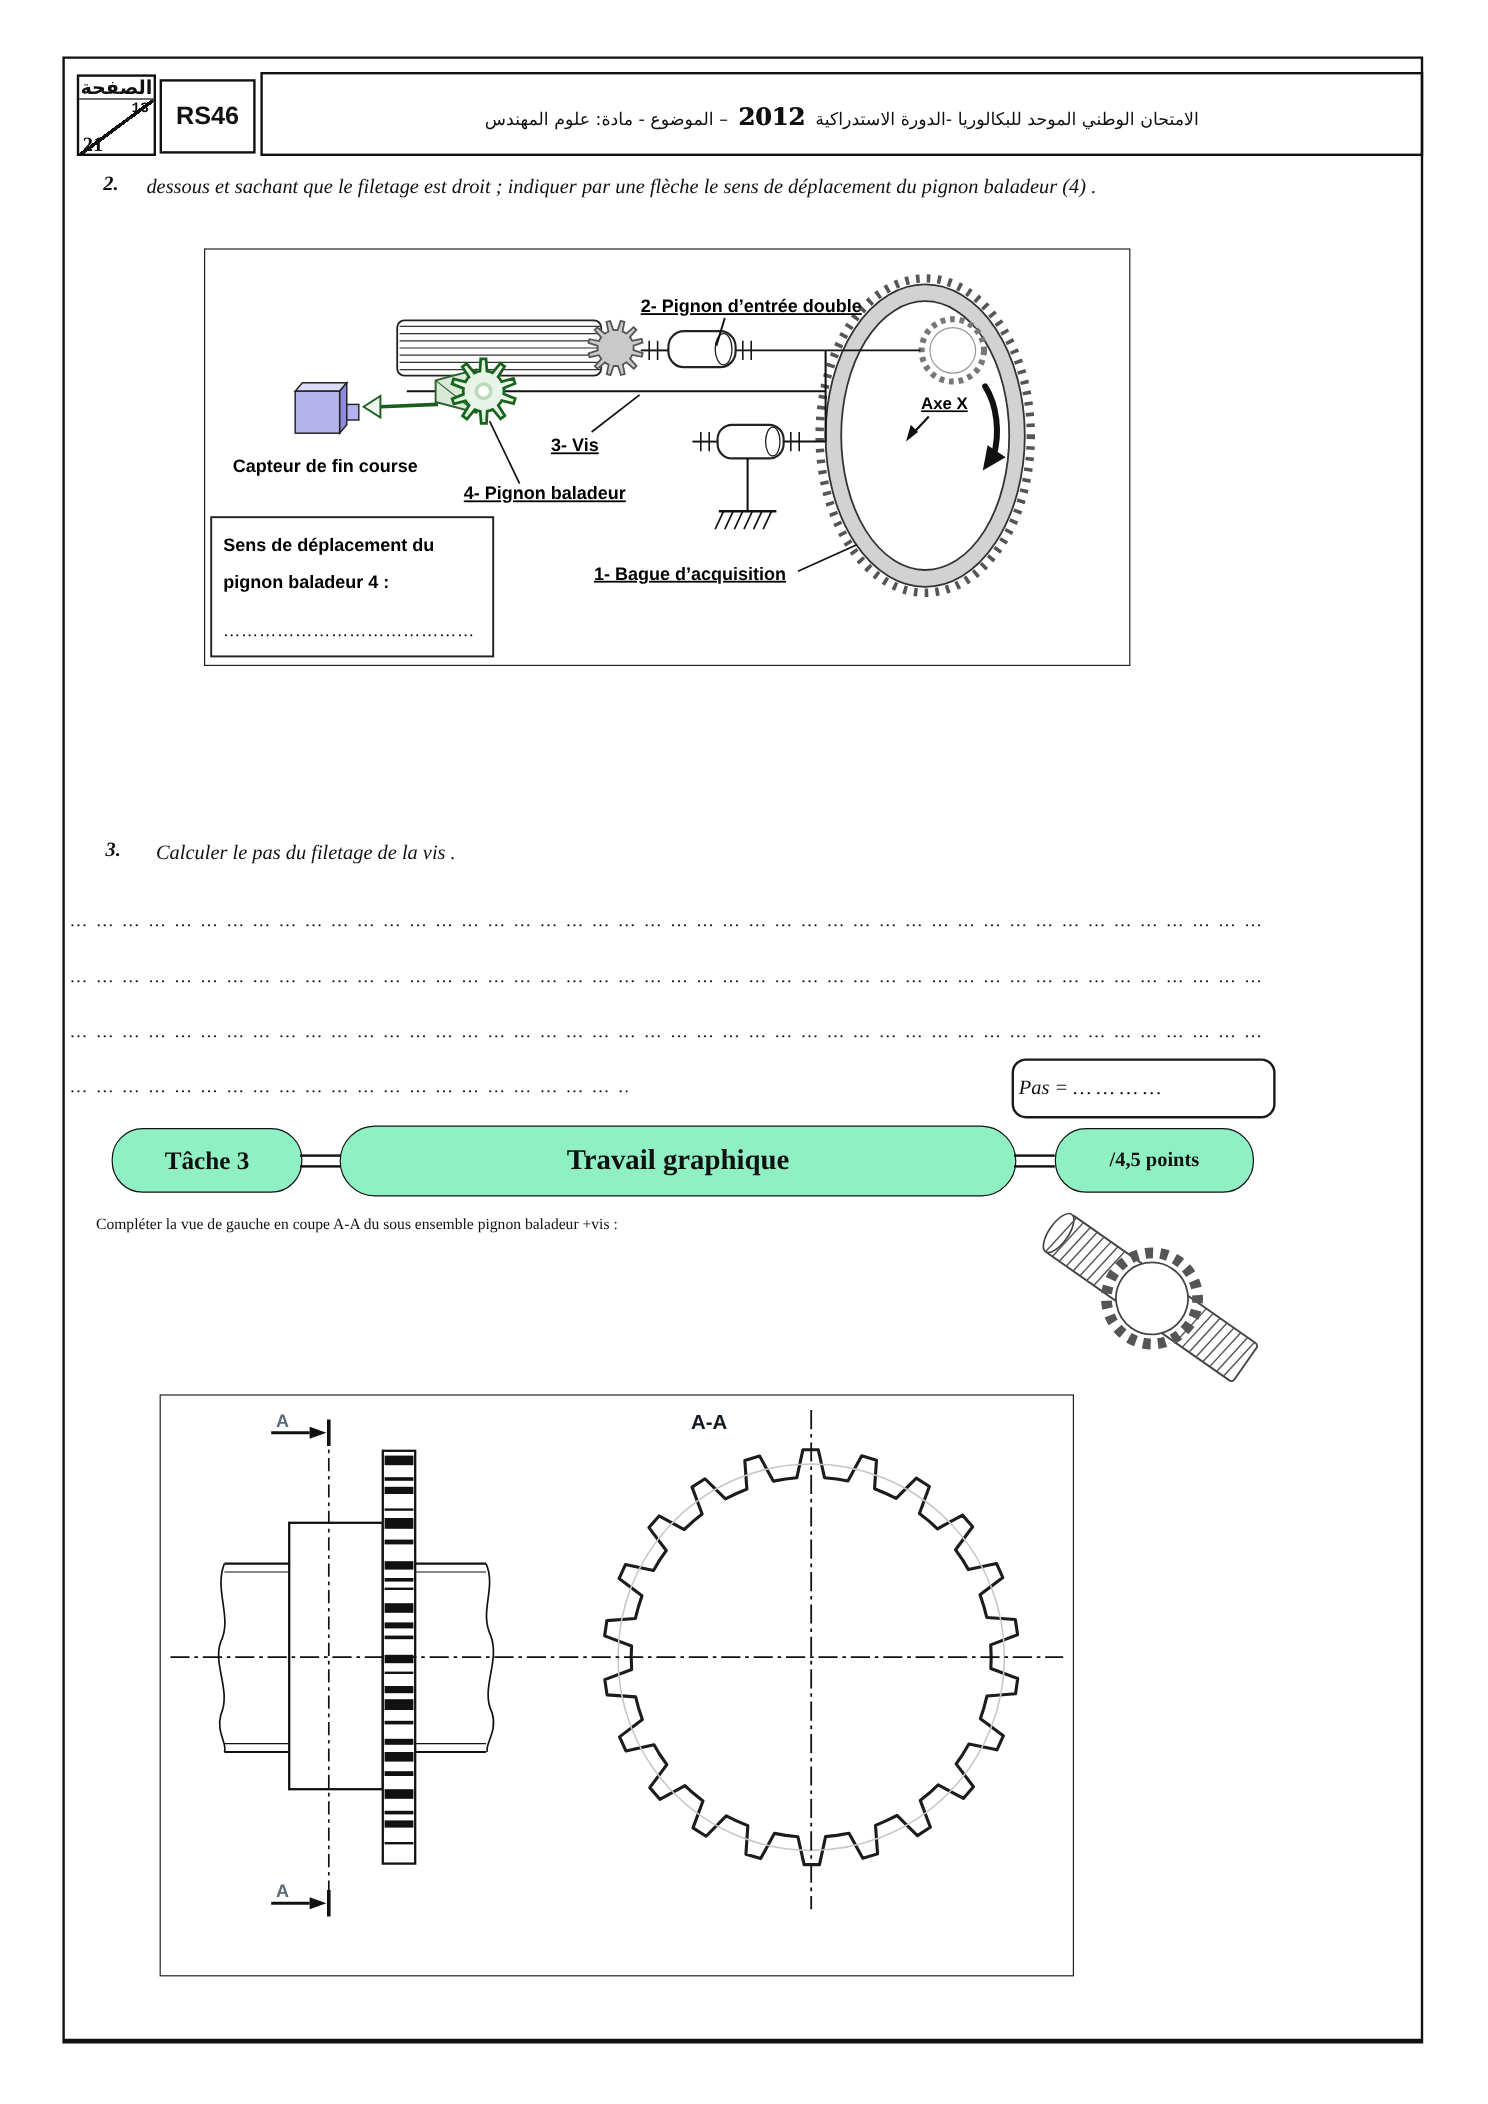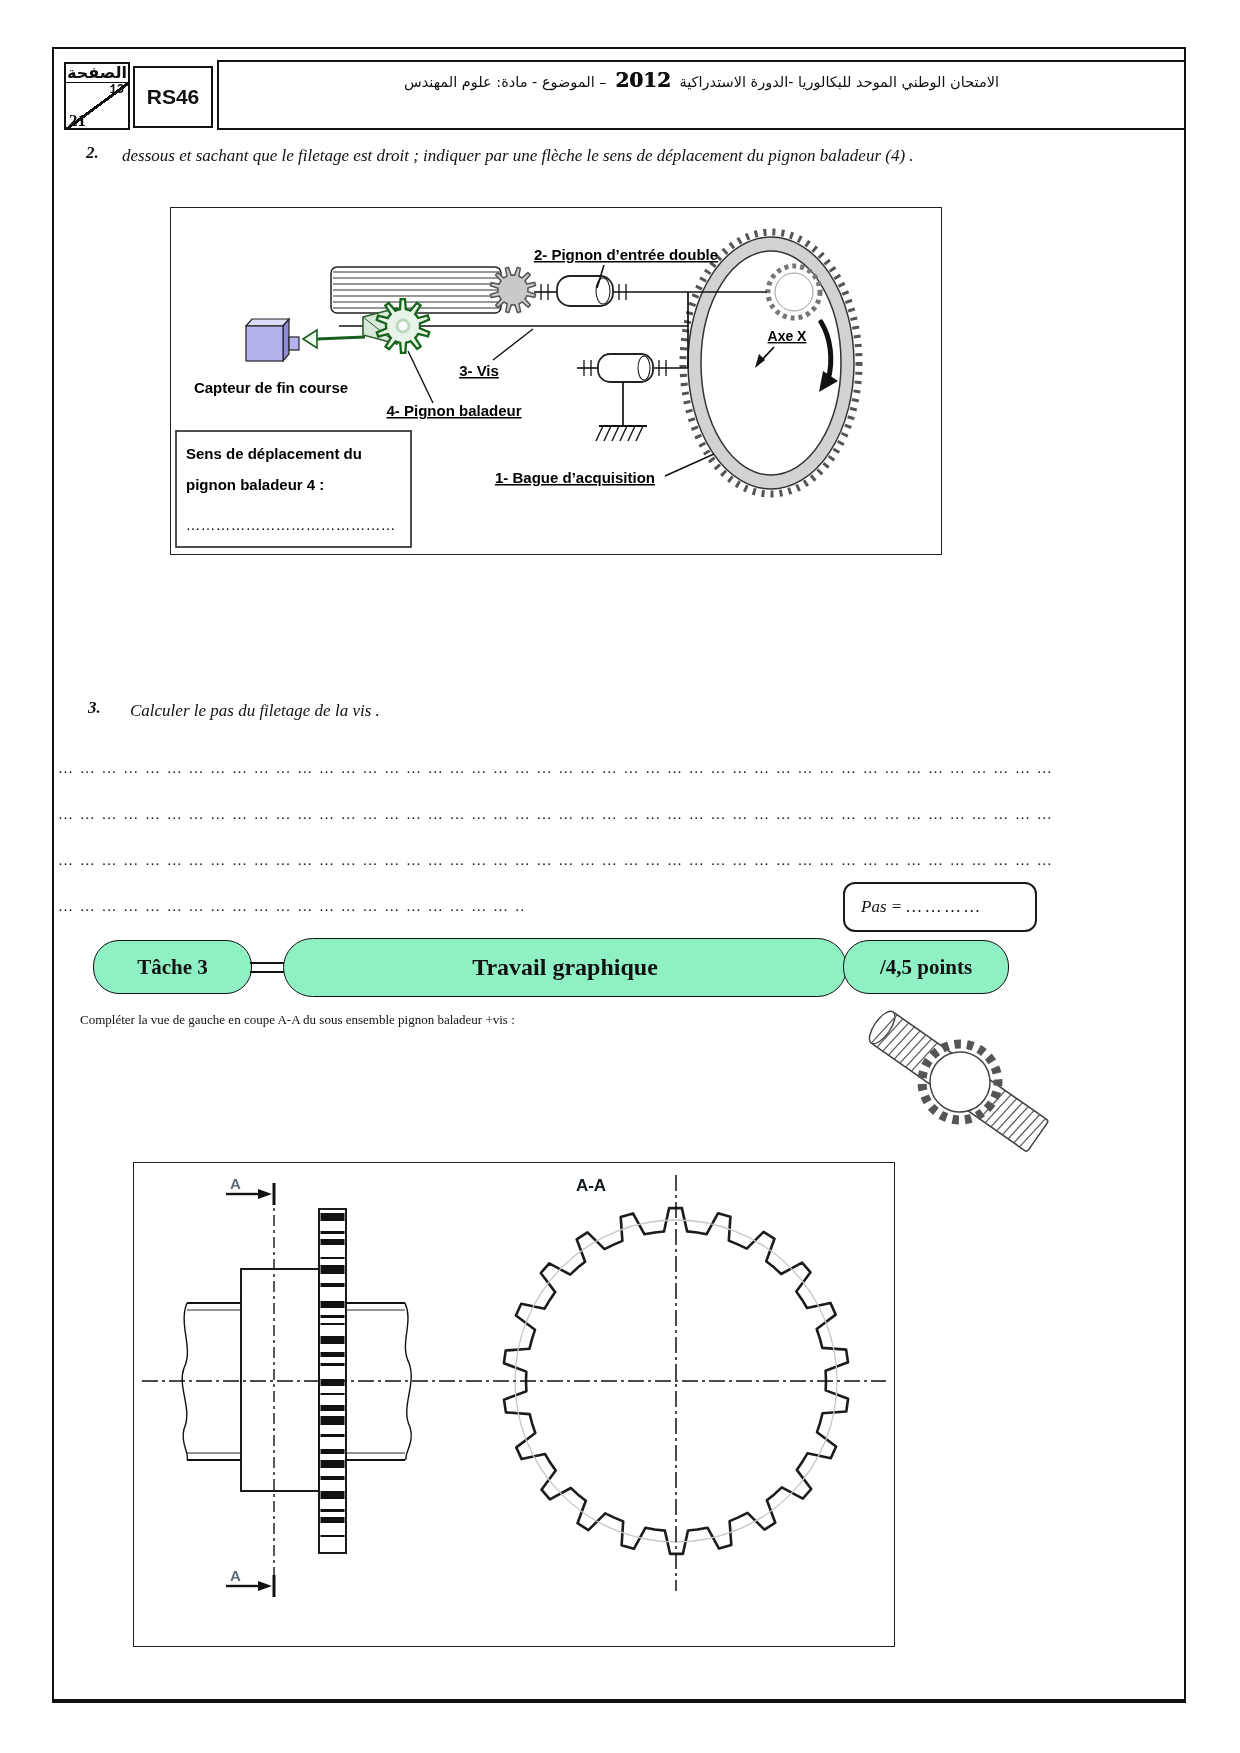--- a/index.html
+++ b/index.html
@@ -11,42 +11,42 @@
   .pagebox{left:64px;top:62px;width:62px;height:64px;border:2px solid #111;font-family:"DejaVu Sans",sans-serif}
   .pagebox .lbl{display:block;text-align:center;font-size:16px;font-weight:bold;border-bottom:1.5px solid #111;line-height:18px}
   .pagebox .nums{position:relative;height:46px;
      background:linear-gradient(to bottom right,transparent 48.5%,#111 48.5%,#111 52.5%,transparent 52.5%)}
   .pagebox .n1{position:absolute;right:4px;top:0;font-weight:bold;font-size:12px;font-family:Liberation Mono, monospace}
   .pagebox .n2{position:absolute;left:3px;bottom:-2px;font-weight:bold;font-size:17px;font-family:"Liberation Serif",serif}
   .rsbox{left:133px;top:66px;width:76px;height:58px;border:2.5px solid #111;display:flex;align-items:center;justify-content:center;
          font-family:"Liberation Sans",sans-serif;font-weight:bold;font-size:21px}
   .hdrbox{left:217px;top:60px;width:965px;height:66px;border:2px solid #111;text-align:center}
   .ar{font-family:"DejaVu Sans",sans-serif;direction:rtl}
-  .hline1{font-size:14.5px;margin-top:6px}
+  .hline1{font-size:14.5px;margin-top:23px}
   .hyear{font-family:"DejaVu Serif",serif;font-weight:bold;font-size:20px;letter-spacing:1px;text-shadow:.6px 0 #000;padding:0 4px}
   .hline2{font-size:17px;font-weight:bold;margin-top:2px}
   
   .q{font-style:italic;font-size:17px;line-height:26px}
   .qnum{font-weight:bold;font-style:italic;font-size:17px}
   .dots{white-space:nowrap;overflow:hidden;font-size:15px;letter-spacing:1.5px;color:#111}
   
   .diagbox{left:170px;top:207px;width:770px;height:346px;border:1.6px solid #222;background:#fff}
   .drawbox{left:133px;top:1162px;width:760px;height:483px;border:1.6px solid #222;background:#fff}
   svg{display:block}
   svg text{font-family:"Liberation Sans",sans-serif}
   .dlabel{font-weight:bold;font-size:15px;text-decoration:underline}
   .dlabel2{font-weight:bold;font-size:15px}
   .sens{font-weight:600;font-size:15px}
   .axetxt{font-weight:bold;font-size:14px;text-decoration:underline}
   .aa{font-weight:bold;font-size:17px;fill:#101820}
   .amark{font-weight:bold;font-size:15px;fill:#5b6b7a}
   .sensdots{font-family:"Liberation Serif",serif;font-size:14px;letter-spacing:1px}
   
-  .pasbox{left:843px;top:882px;width:194px;height:50px;border:2.2px solid #1a1a1a;border-radius:12px;
-          display:flex;align-items:center;padding-left:16px;box-sizing:border-box;
+  .pasbox{left:843px;top:882px;width:220px;height:50px;border:2.2px solid #1a1a1a;border-radius:12px;
+          display:flex;align-items:center;padding-left:4px;box-sizing:border-box;
           font-style:italic;font-size:17px;background:#fff}
   
   .pill{background:var(--banner-bg,#8ff0c4);border:1.8px solid #111;display:flex;align-items:center;justify-content:center;
         font-weight:bold}
   .conn{height:7px;border-top:2.5px solid #111;border-bottom:2.5px solid #111}
   .instr{font-size:13px}
 </style>
 </head>
 <body>
 
@@ -192,21 +192,21 @@
 <div class="abs dots" style="left:58px;top:806px;width:1000px">… … … … … … … … … … … … … … … … … … … … … … … … … … … … … … … … … … … … … … … … … … … … … … … … … … … … … … … … … … … … … … … … … … </div>
 <div class="abs dots" style="left:58px;top:852px;width:1000px">… … … … … … … … … … … … … … … … … … … … … … … … … … … … … … … … … … … … … … … … … … … … … … … … … … … … … … … … … … … … … … … … … … </div>
 <div class="abs dots" style="left:58px;top:898px;width:465px">… … … … … … … … … … … … … … … … … … … … … … … … … … … … … … … </div>
 
 <div class="abs pasbox">Pas = … … … …</div>
 
 <div class="abs pill" style="left:93px;top:940px;width:157px;height:52px;border-radius:26px;font-size:21px">Tâche 3</div>
 <div class="abs conn" style="left:250px;top:962px;width:34px"></div>
 <div class="abs pill" style="left:283px;top:938px;width:562px;height:57px;border-radius:30px;font-size:24px">Travail graphique</div>
 <div class="abs conn" style="left:845px;top:962px;width:34px"></div>
-<div class="abs pill" style="left:843px;top:940px;width:164px;height:52px;border-radius:26px;font-size:21px">/4,5 points</div>
+<div class="abs pill" style="left:879px;top:940px;width:164px;height:52px;border-radius:26px;font-size:17px">/4,5 points</div>
 
 <div class="abs instr" style="left:80px;top:1012px;width:760px">Compléter la vue de gauche en coupe A-A du sous ensemble pignon baladeur +vis :</div>
 
 <div class="abs" style="left:858px;top:1002px">
 <svg width="210" height="165" viewBox="0 0 210 165">
   <g transform="translate(102,80) rotate(35)">
     <rect x="-95" y="-19" width="190" height="38" rx="3" fill="#fff" stroke="#444" stroke-width="1.6"></rect>
     <ellipse cx="-95" cy="0" rx="8" ry="19" fill="#fff" stroke="#444" stroke-width="1.4"></ellipse>
     <g id="threads">
           <line x1="-90" y1="-19" x2="-95" y2="19" stroke="#555" stroke-width="1.2"></line>

